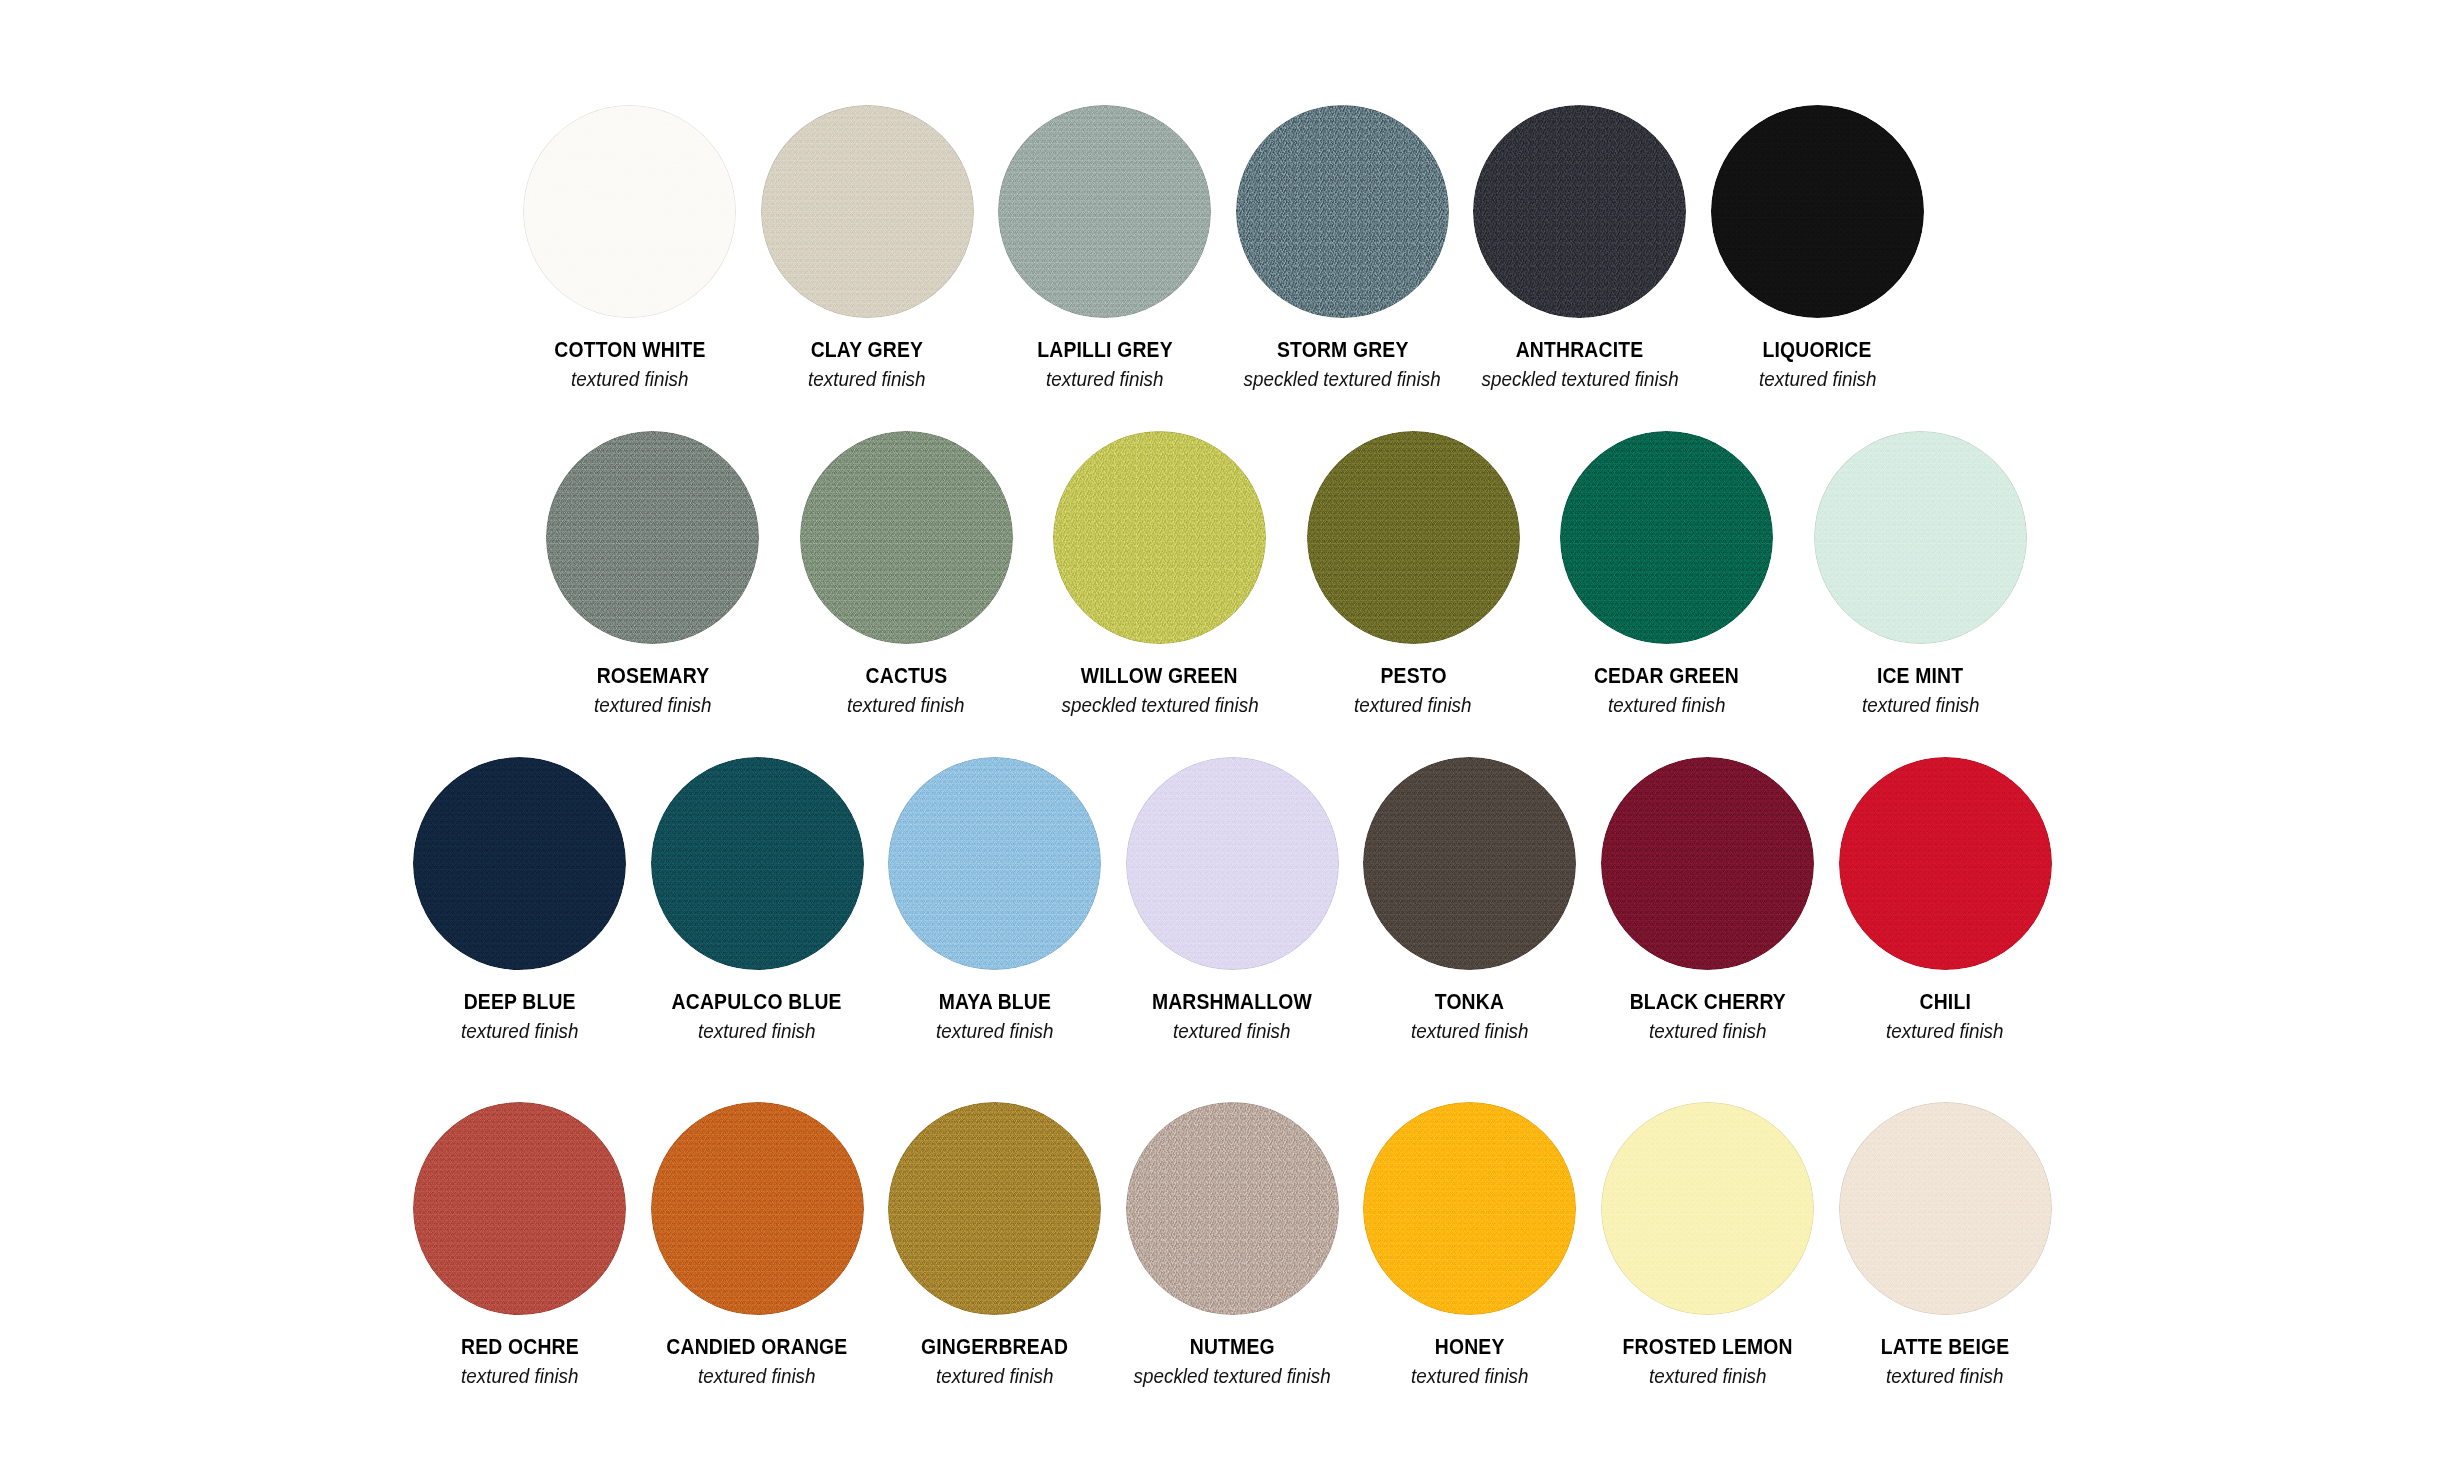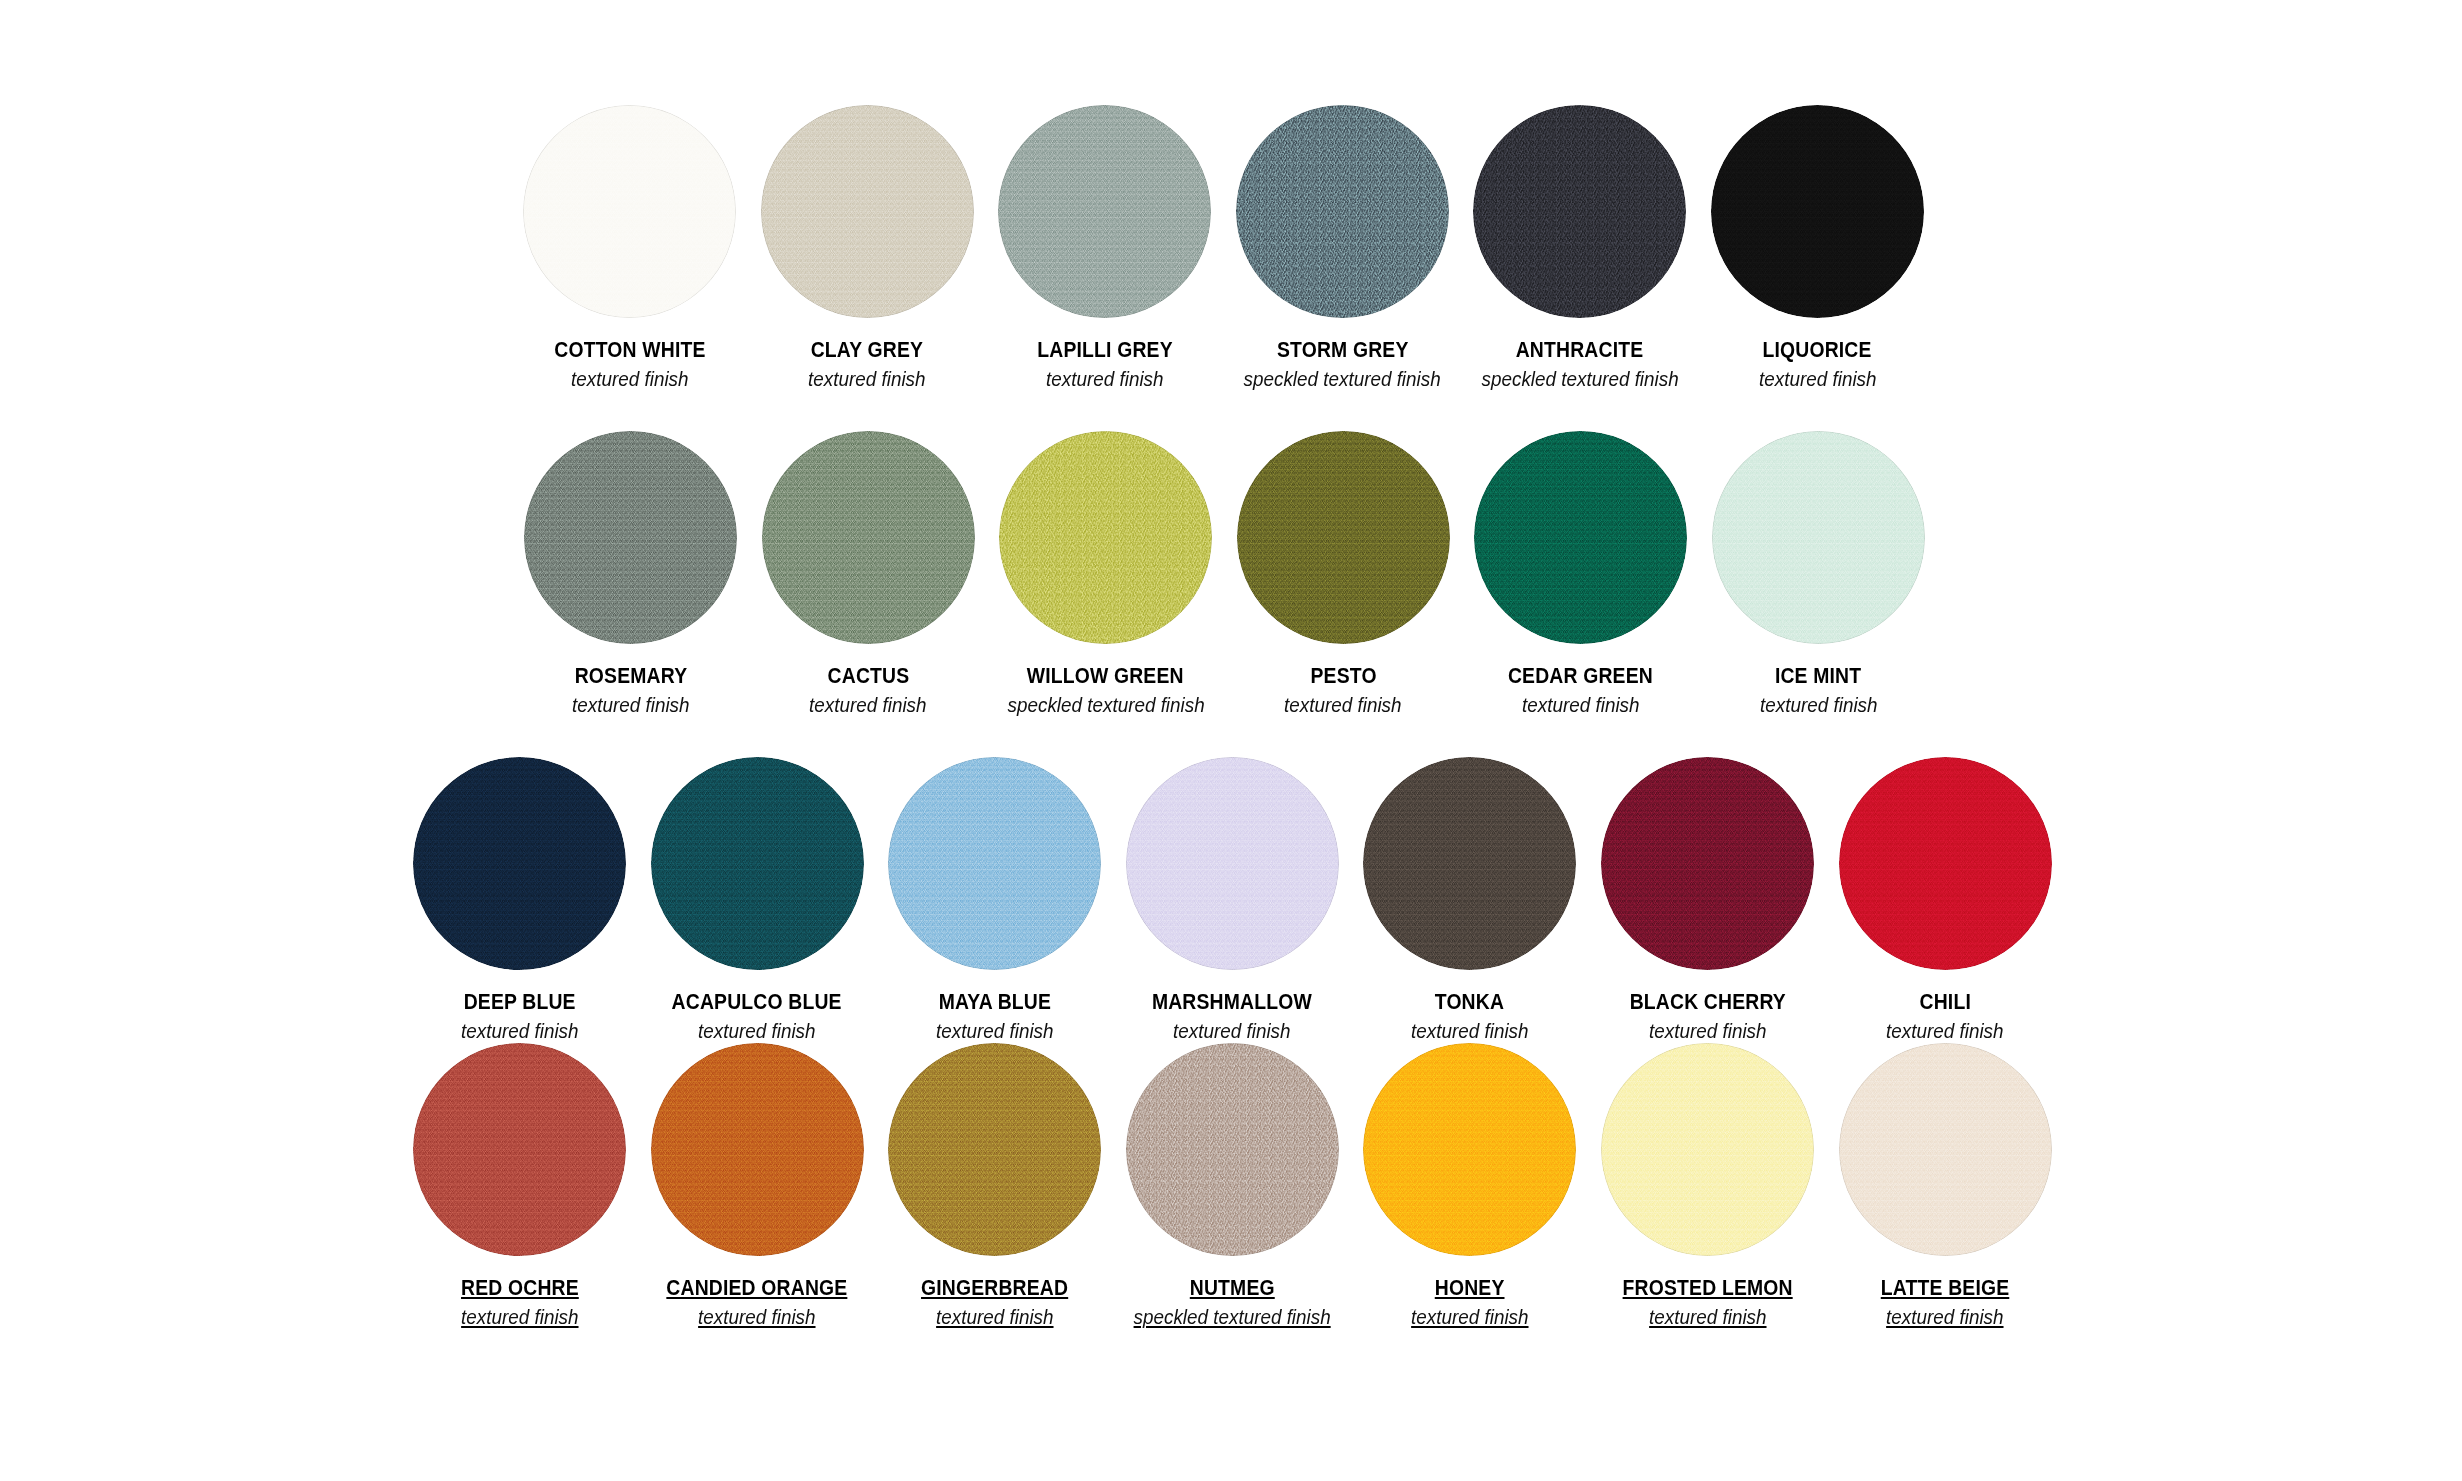--- a/index.html
+++ b/index.html
@@ -23,23 +23,23 @@
     height: 1165px;
   }
 
   .swatch-row {
     position: absolute;
     display: flex;
     align-items: flex-start;
   }
 
   .row-1 { left: 523px; top: 105px; }
-  .row-2 { left: 524px; top: 431px; }
+  .row-2 { left: 546px; top: 431px; gap: 16px; }
   .row-3 { left: 413px; top: 757px; }
-  .row-4 { left: 413px; top: 1043px; text-decoration: underline; }
+  .row-4 { left: 413px; top: 1102px; }
 
   .swatch {
     width: 213px;
     margin-right: 24.6px;
     display: flex;
     flex-direction: column;
     align-items: center;
   }
   .swatch:last-child { margin-right: 0; align-items: center; }
 

